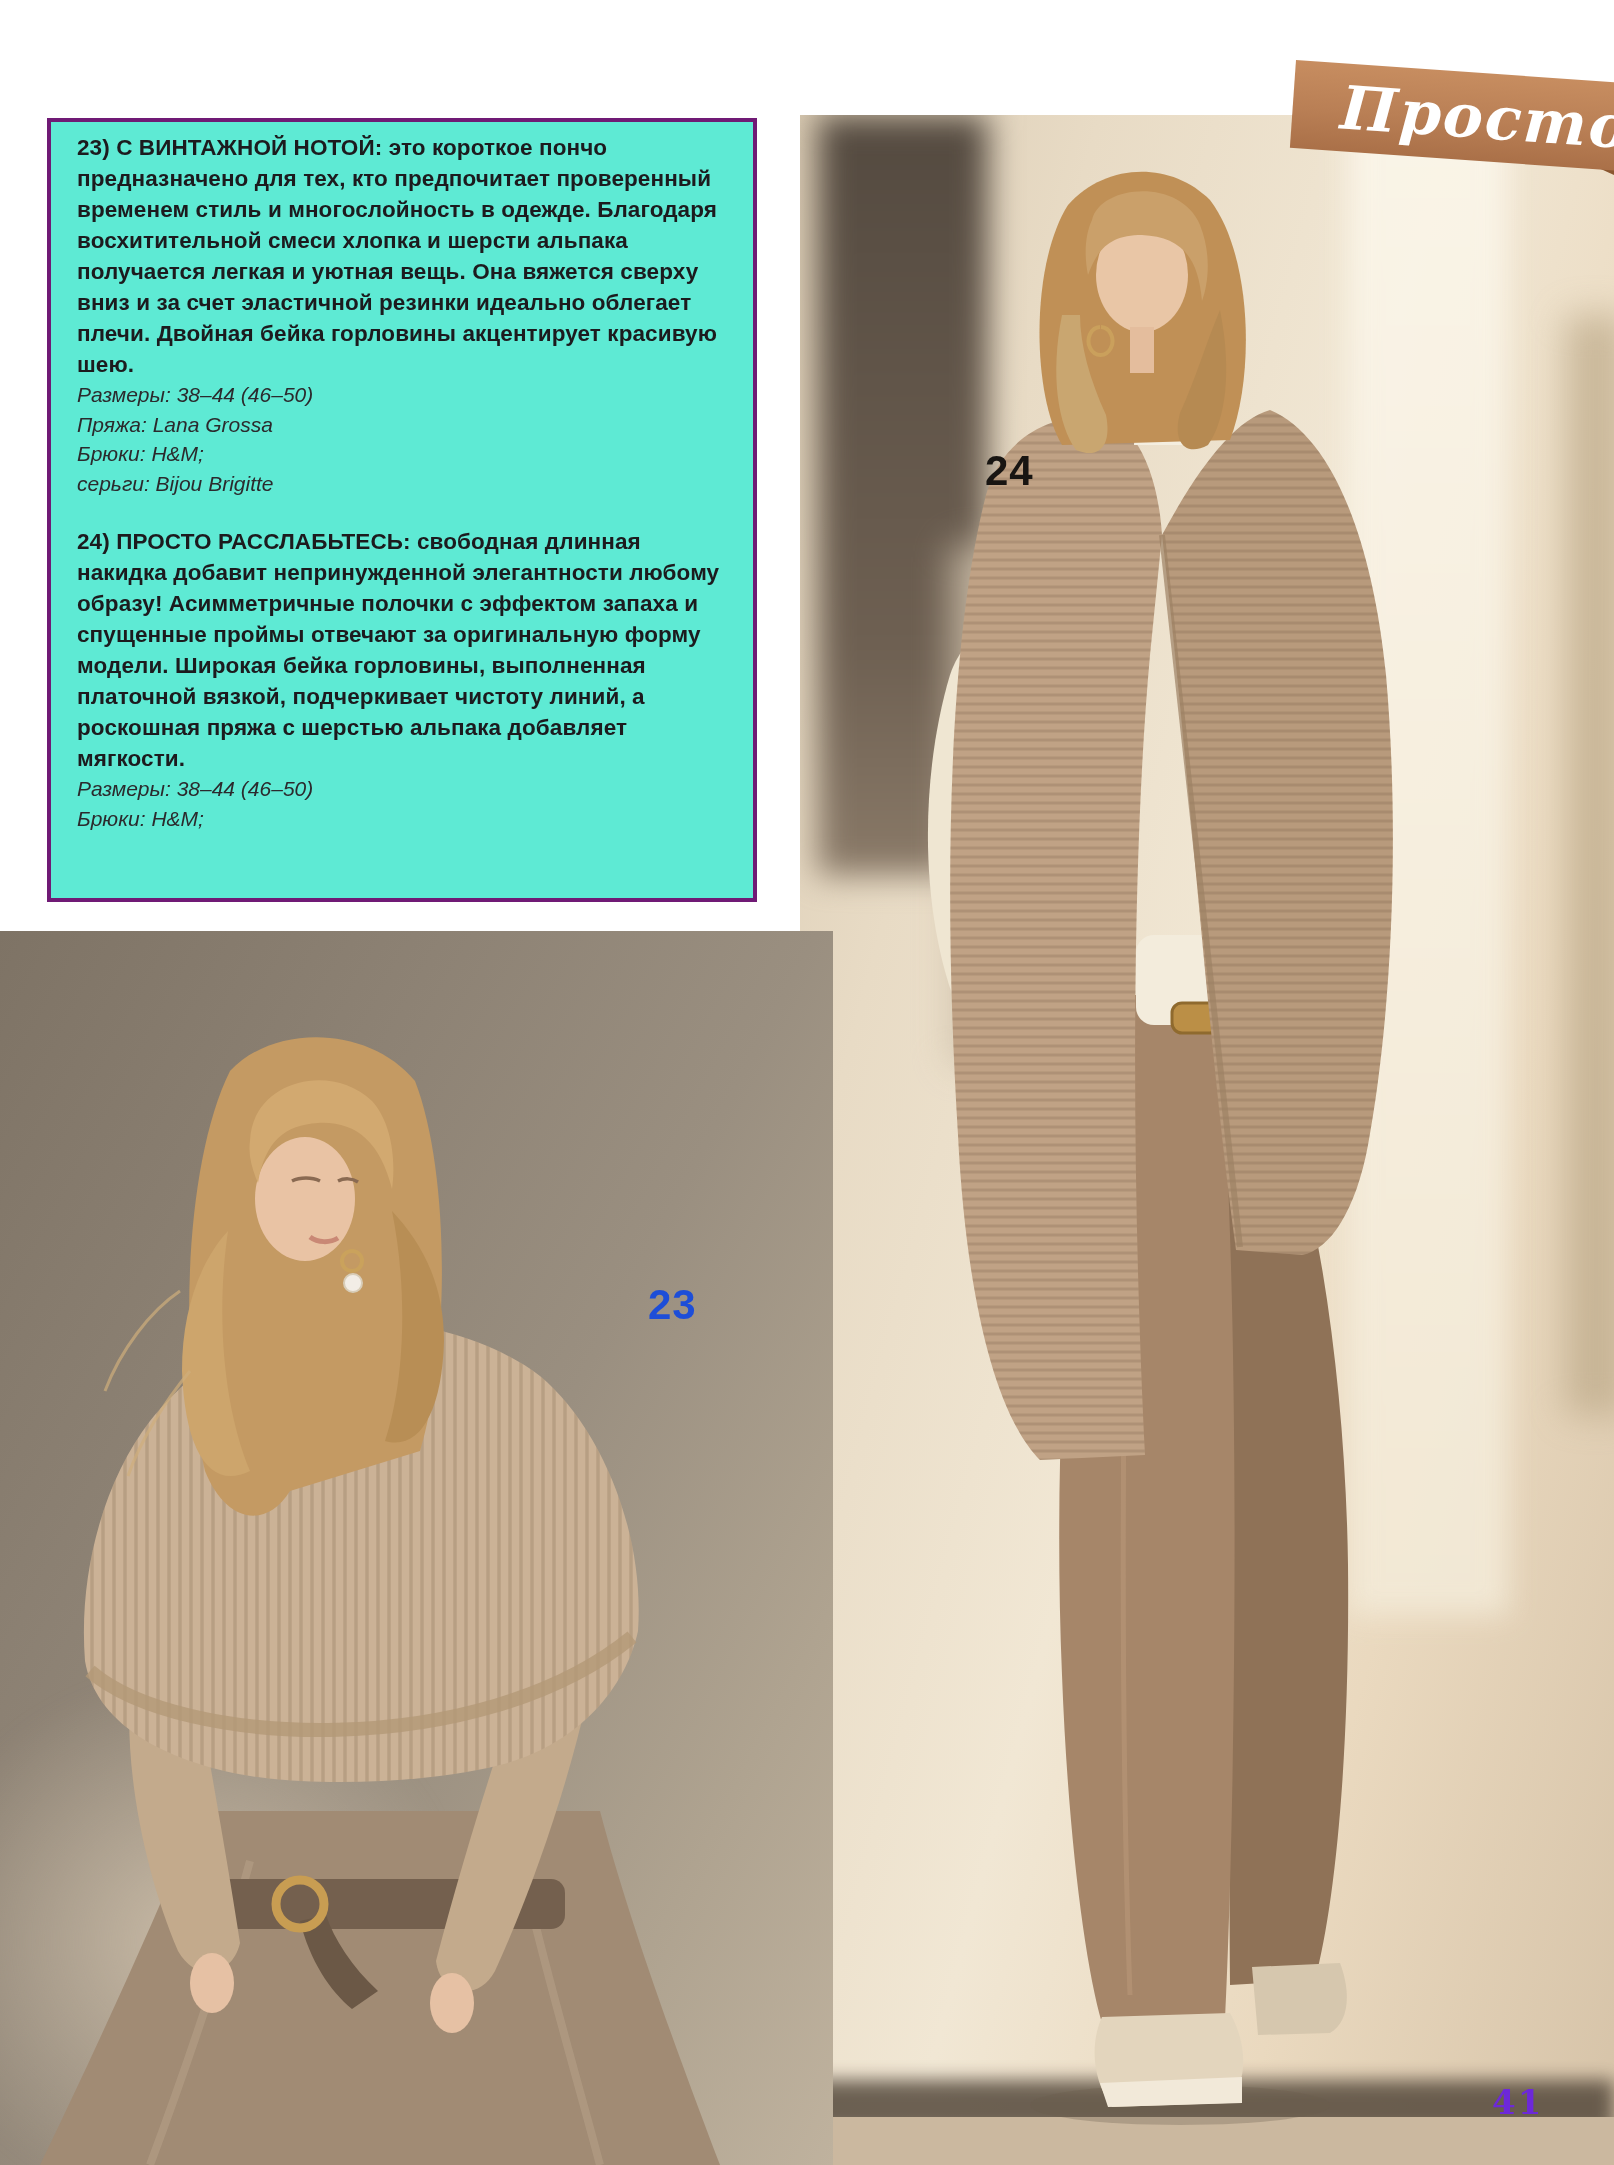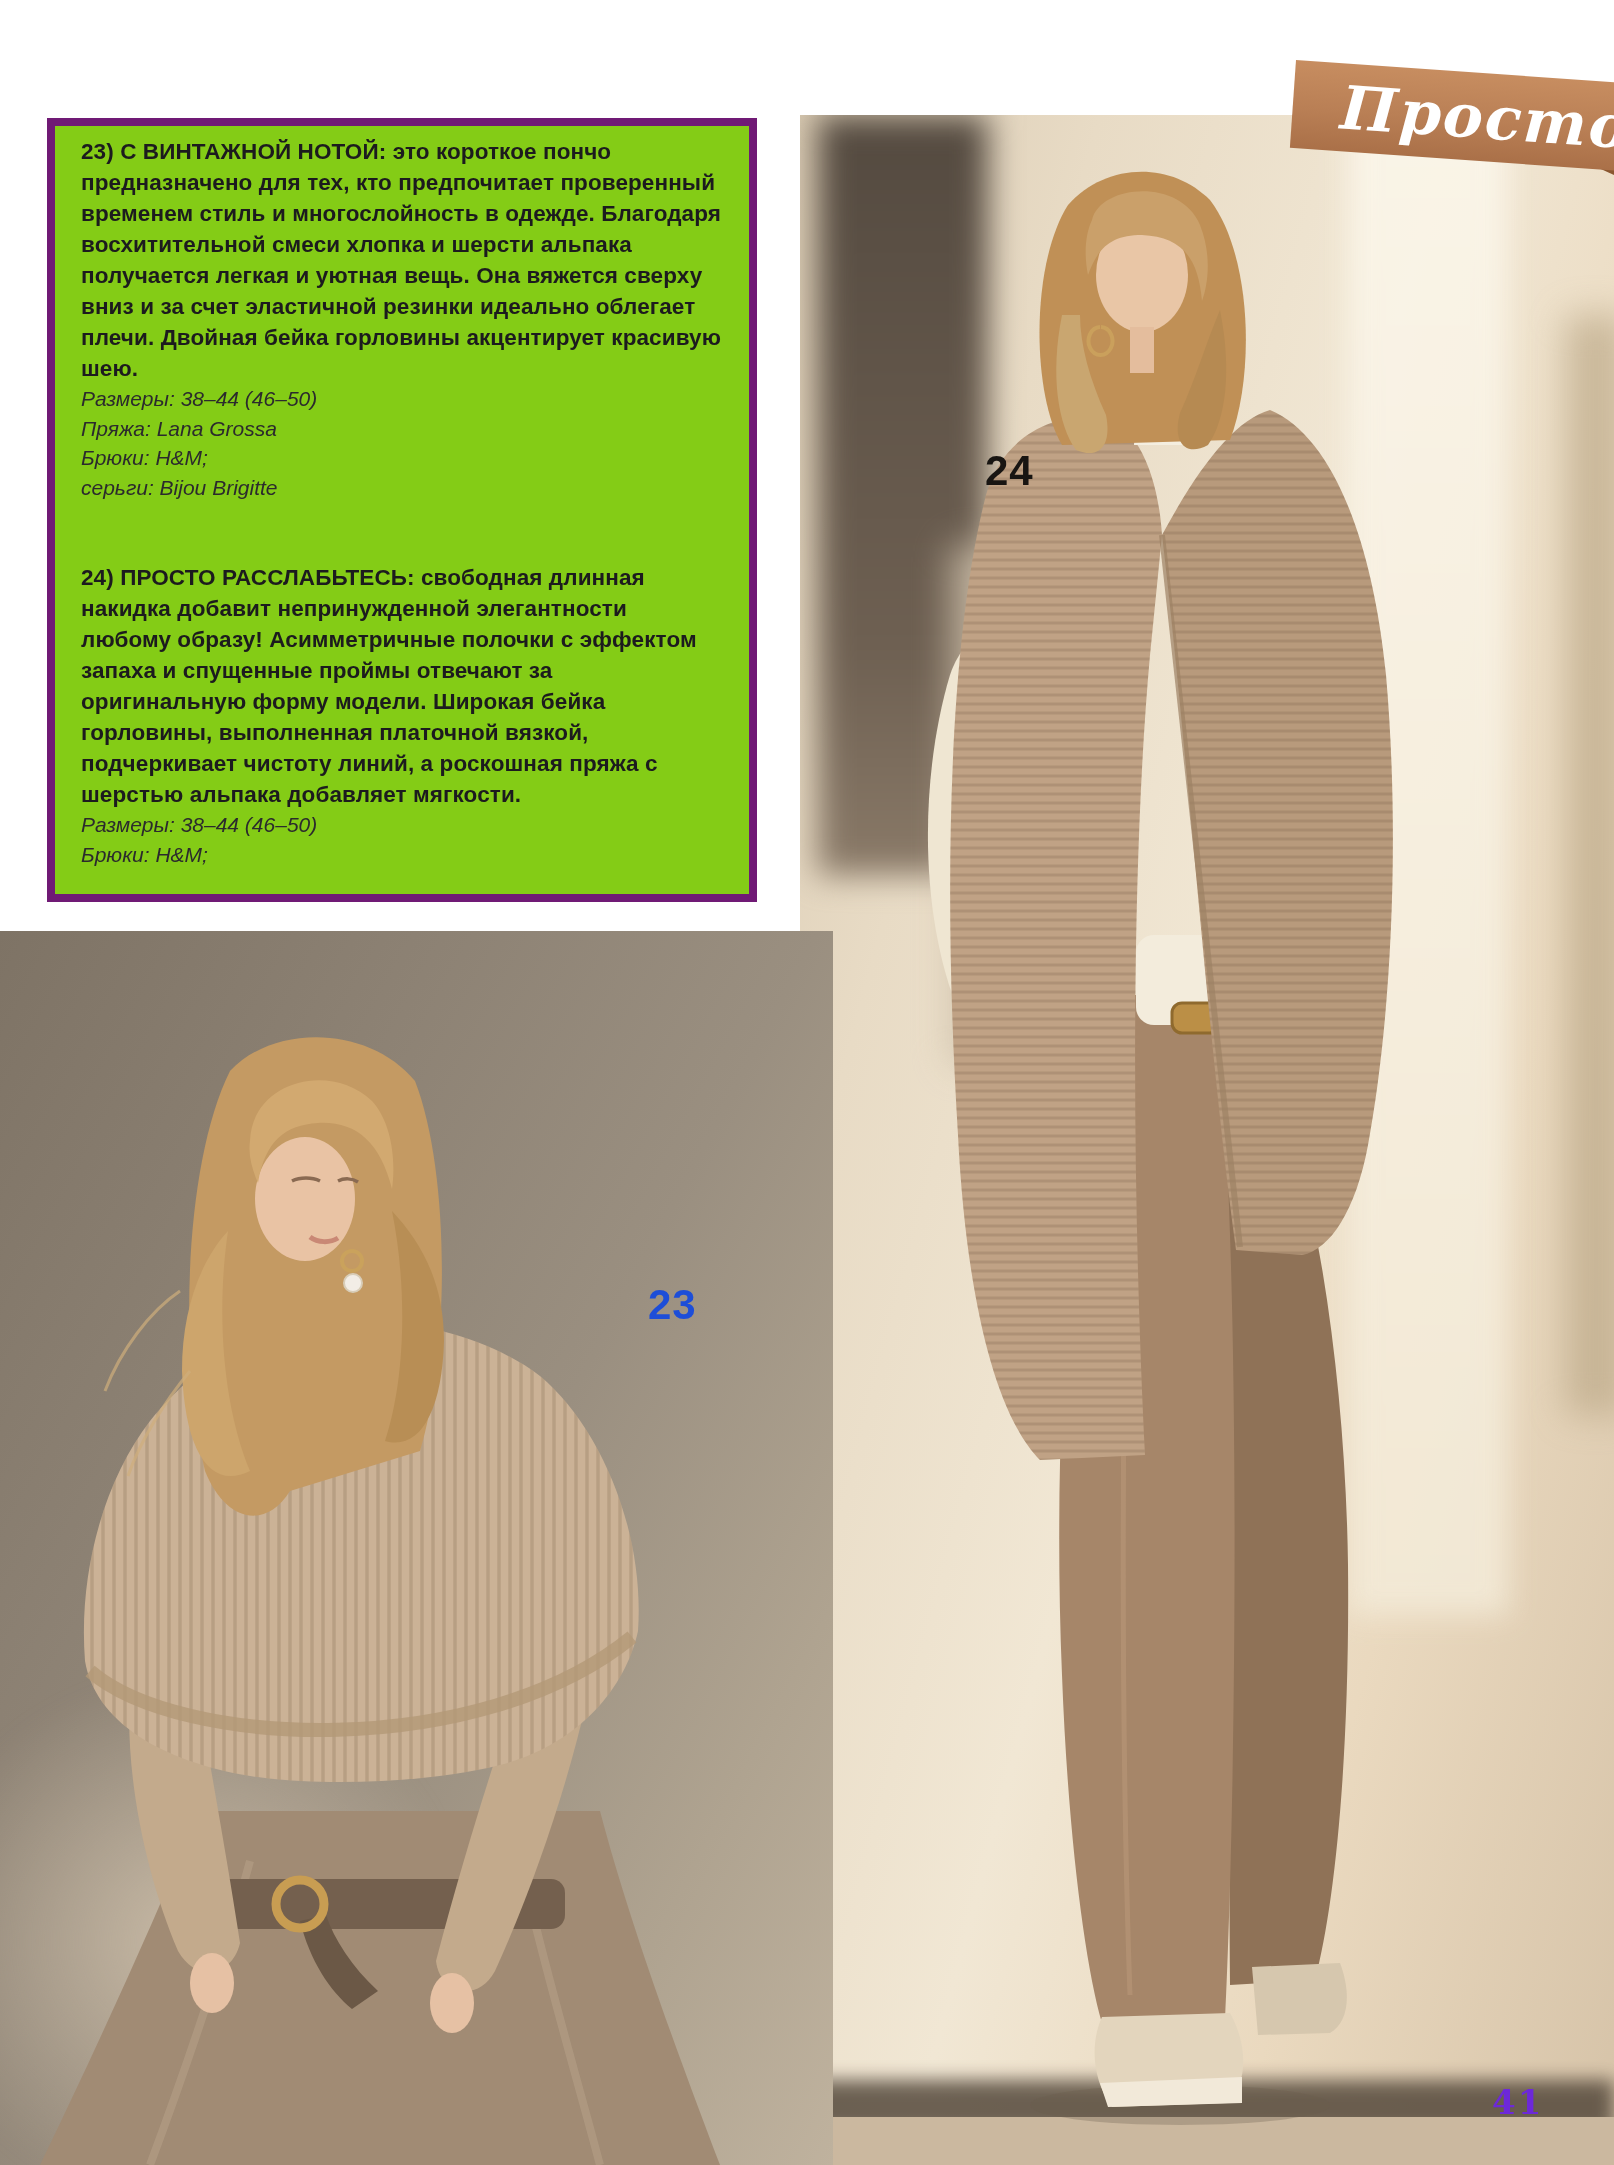--- a/index.html
+++ b/index.html
@@ -20,28 +20,28 @@
     font-size:60px; color:#ffffff; letter-spacing:2px;
   }
   .banner-fold {
     position:absolute; left:1548px; top:148px; width:70px; height:26px;
     background:#8a5730; transform:rotate(4deg);
     clip-path:polygon(0 0, 100% 0, 100% 100%); z-index:5;
   }
   
   .info-box {
     position:absolute; left:47px; top:118px; width:710px; height:784px;
-    box-sizing:border-box; border:8px solid #701a75; background:#84cc16;
+    box-sizing:border-box; border:4px solid #701a75; background:#5eead4;
     padding:10px 26px; z-index:3;
   }
   .info-item p {
     margin:0; font-weight:bold; font-size:22.5px; line-height:31px;
     color:#1c1b1e; letter-spacing:0.1px;
   }
-  .info-item + .info-item { margin-top:60px; }
+  .info-item + .info-item { margin-top:28px; }
   .detail-line {
     font-style:italic; font-weight:400; font-size:21px; line-height:29.5px;
     color:#2b2a2d;
   }
   
   .photo-right {
     position:absolute; left:800px; top:115px; width:814px; height:2050px;
     overflow:hidden; z-index:1;
     background:linear-gradient(105deg,#d9cab2 0%, #e8dbc5 22%, #f1e7d4 48%, #ead9bf 72%, #d6c3a8 100%);
   }

